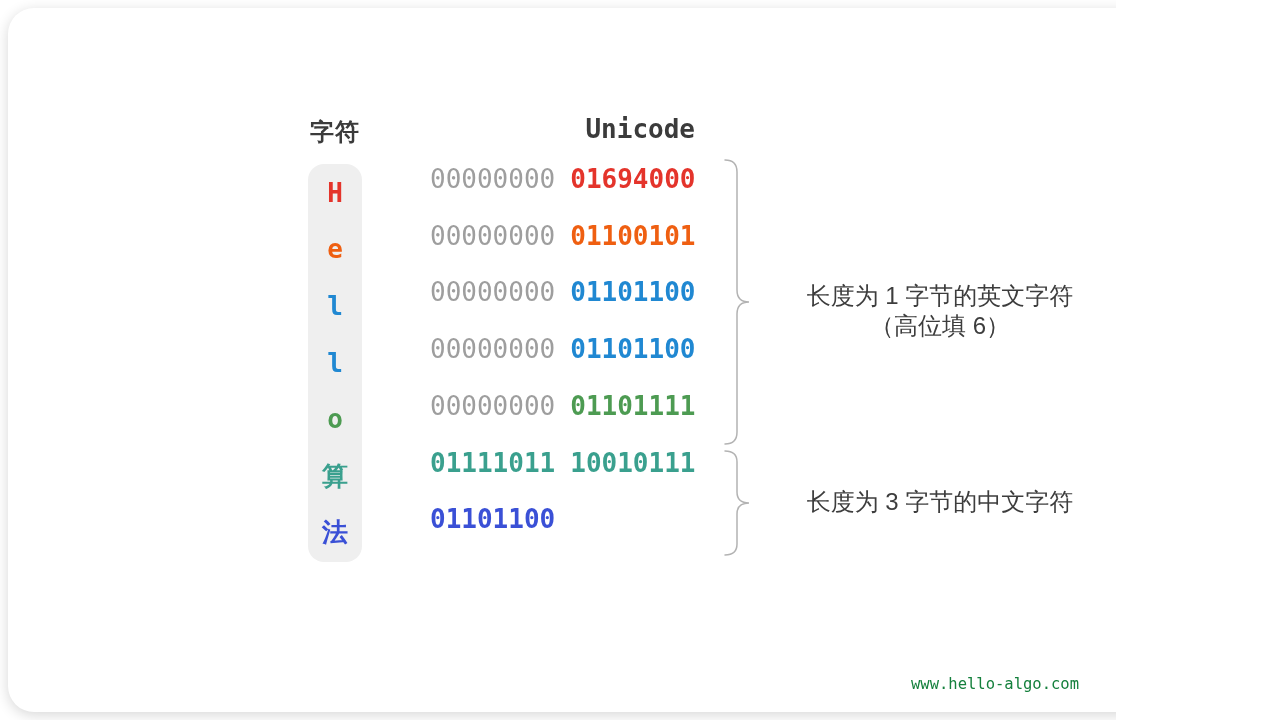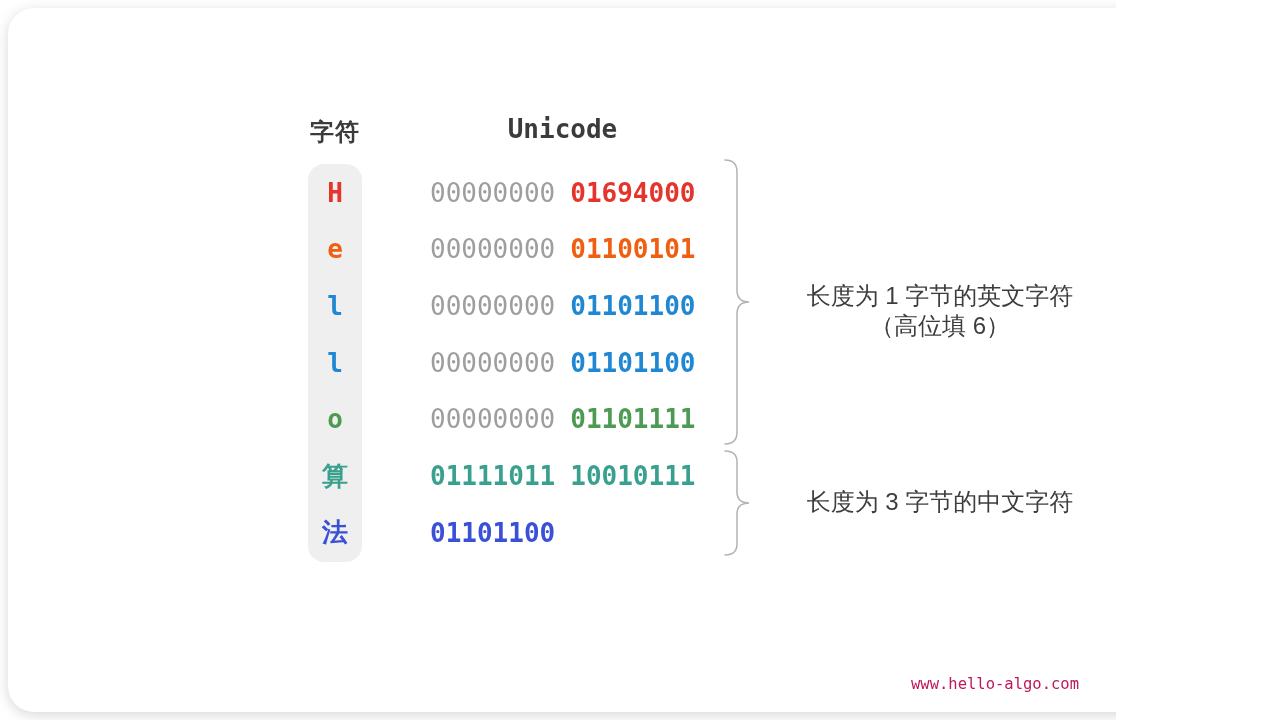--- a/index.html
+++ b/index.html
@@ -36,21 +36,21 @@
     font-size: 24px;
     font-weight: bold;
     color: #3b3b3b;
     letter-spacing: 1px;
   }
   .col-header-unicode {
     position: absolute;
     left: 430px;
     top: 114px;
     width: 265px;
-    text-align: center;
+    text-align: right;
     font-size: 26px;
     font-weight: bold;
     color: #3b3b3b;
   }
   .char-pill {
     position: absolute;
     left: 308px;
     top: 164px;
     width: 54px;
     height: 398px;
@@ -67,21 +67,20 @@
     justify-content: center;
     font-size: 26px;
     font-weight: bold;
     font-family: "DejaVu Sans Mono", "Liberation Mono", monospace;
   }
   .binary-cell {
     position: absolute;
     left: 430px;
     height: 57px;
     display: flex;
-    align-items: center;
     gap: 15px;
     font-size: 26px;
     font-family: "DejaVu Sans Mono", "Liberation Mono", monospace;
     white-space: pre;
   }
   .brace {
     position: absolute;
     overflow: visible;
   }
   .annotation {
@@ -90,21 +89,21 @@
     text-align: center;
     font-size: 24px;
     line-height: 30px;
     color: #3d3d3d;
   }
   .watermark {
     position: absolute;
     right: 37px;
     top: 675px;
     font-size: 15.5px;
-    color: #be185d;
+    color: #15803d;
     font-family: "DejaVu Sans Mono", "Liberation Mono", monospace;
   }
 </style>
 </head>
 <body>
 
 <div class="page">
   <div class="card"></div>
 
   <div class="col-header-char">字符</div>

